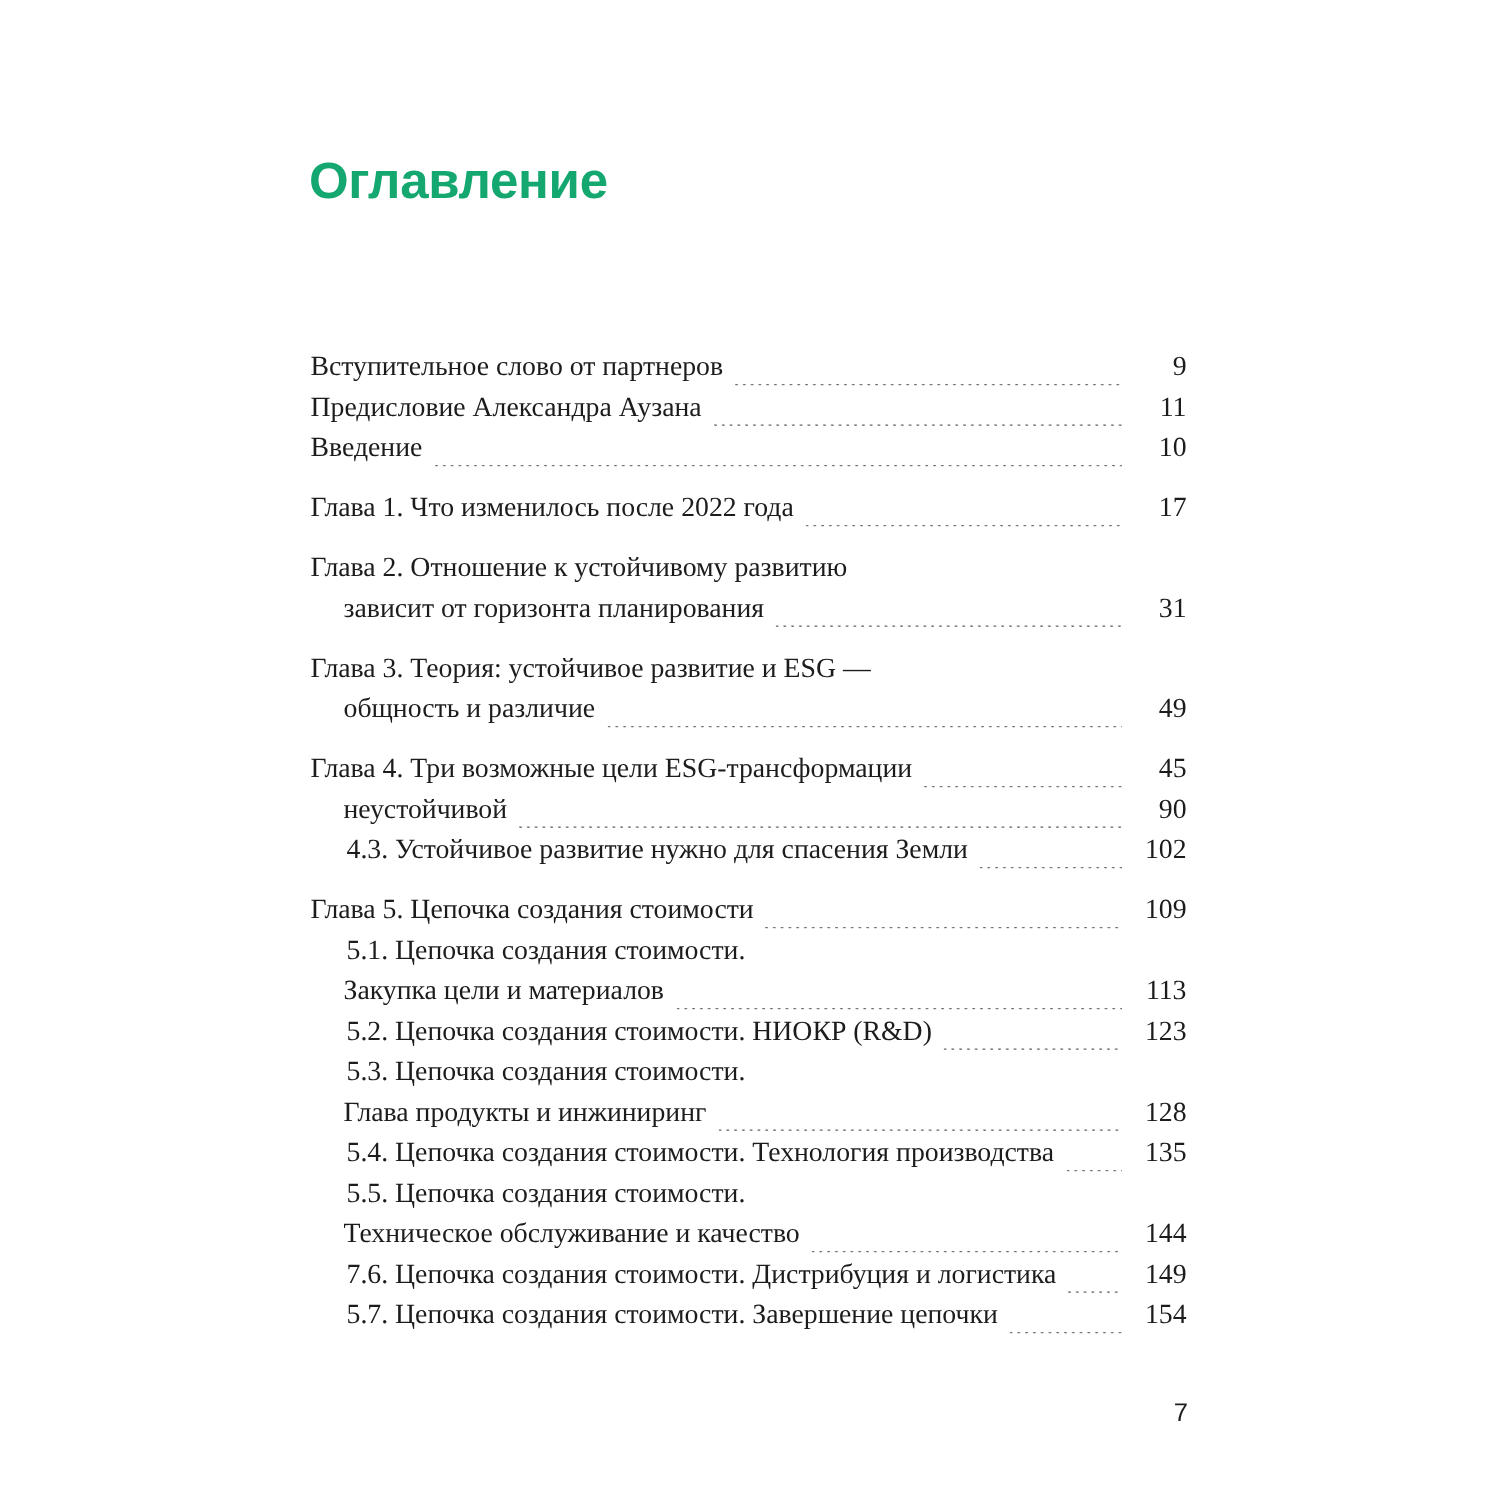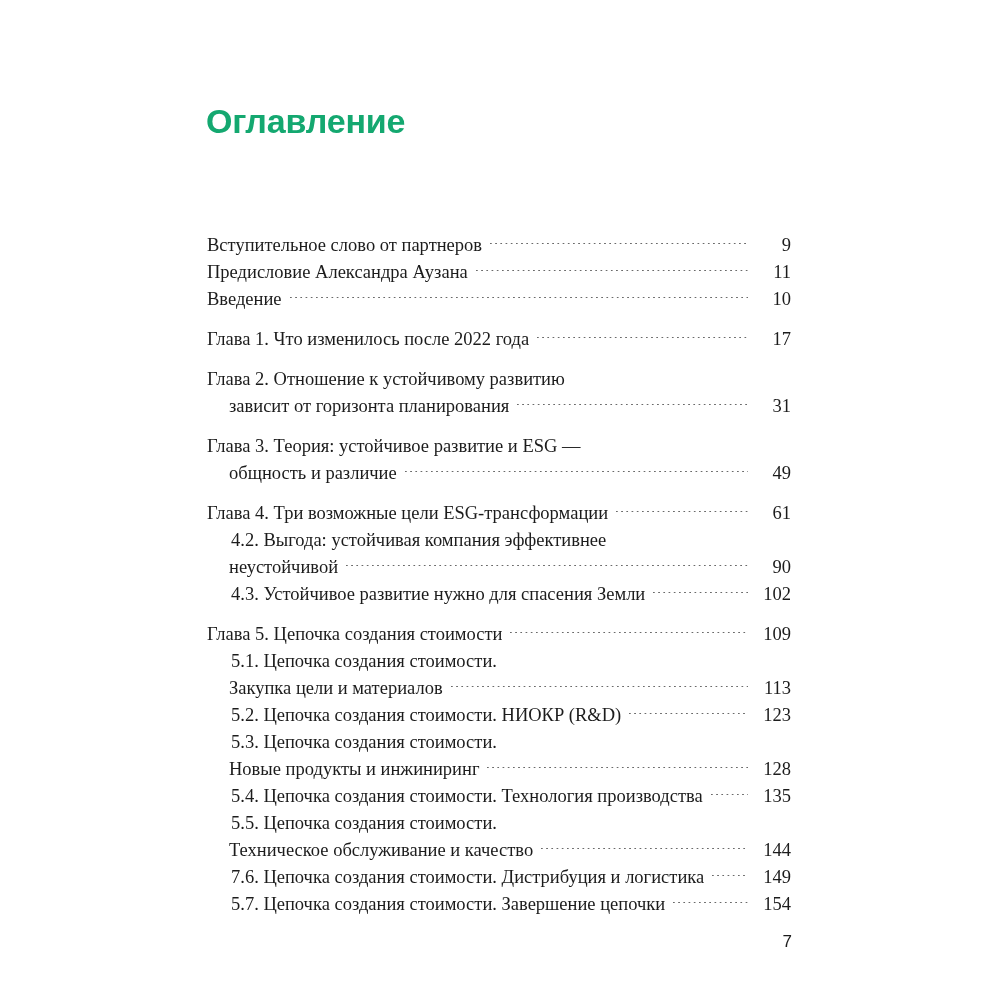--- a/index.html
+++ b/index.html
@@ -47,21 +47,21 @@
 
   .toc-group {
     margin-bottom: 13px;
   }
   .toc-group:last-child {
     margin-bottom: 0;
   }
 
   .toc-line {
     display: flex;
-    align-items: center;
+    align-items: flex-end;
     font-size: 18.5px;
     line-height: 27px;
     white-space: nowrap;
     color: #1c1c1c;
   }
 
   .toc-line .label {
     flex: 0 0 auto;
     padding-right: 6px;
   }
@@ -161,24 +161,21 @@
         <div class="toc-line lvl-cont">
           <span class="label">общность и различие</span>
           <span class="leader"></span>
           <span class="page-no">49</span>
         </div>
       </div>
       <div class="toc-group">
         <div class="toc-line lvl-0">
           <span class="label">Глава 4. Три возможные цели ESG-трансформации</span>
           <span class="leader"></span>
-          <span class="page-no">61</span>
-        </div>
-        <div class="toc-line lvl-1 no-leader">
-          <span class="label">4.2. Выгода: устойчивая компания эффективнее</span>
+          <span class="page-no">45</span>
         </div>
         <div class="toc-line lvl-cont">
           <span class="label">неустойчивой</span>
           <span class="leader"></span>
           <span class="page-no">90</span>
         </div>
         <div class="toc-line lvl-1">
           <span class="label">4.3. Устойчивое развитие нужно для спасения Земли</span>
           <span class="leader"></span>
           <span class="page-no">102</span>
@@ -200,21 +197,21 @@
         </div>
         <div class="toc-line lvl-1">
           <span class="label">5.2. Цепочка создания стоимости. НИОКР (R&amp;D)</span>
           <span class="leader"></span>
           <span class="page-no">123</span>
         </div>
         <div class="toc-line lvl-1 no-leader">
           <span class="label">5.3. Цепочка создания стоимости.</span>
         </div>
         <div class="toc-line lvl-cont">
-          <span class="label">Новые продукты и инжиниринг</span>
+          <span class="label">Глава продукты и инжиниринг</span>
           <span class="leader"></span>
           <span class="page-no">128</span>
         </div>
         <div class="toc-line lvl-1">
           <span class="label">5.4. Цепочка создания стоимости. Технология производства</span>
           <span class="leader"></span>
           <span class="page-no">135</span>
         </div>
         <div class="toc-line lvl-1 no-leader">
           <span class="label">5.5. Цепочка создания стоимости.</span>

